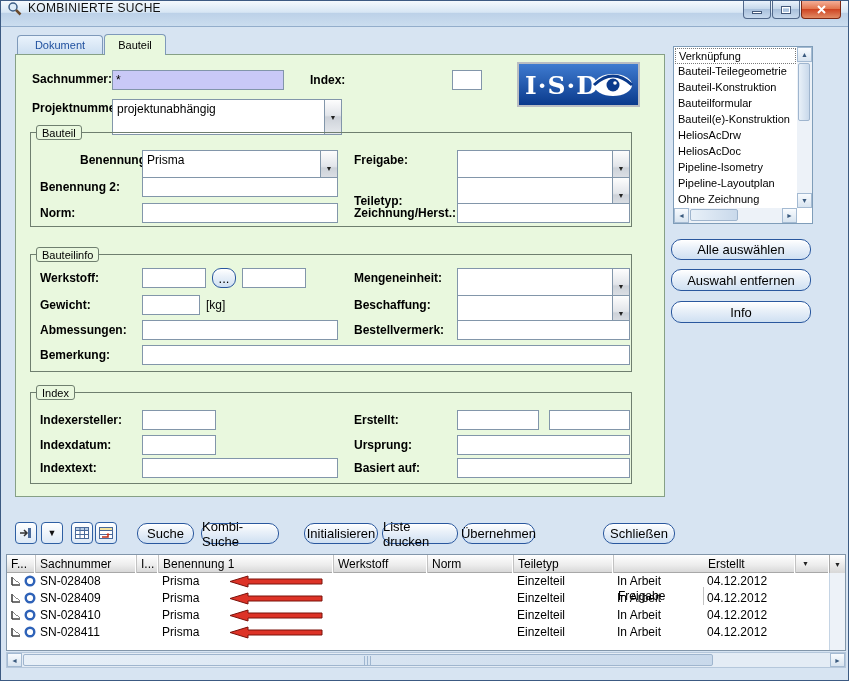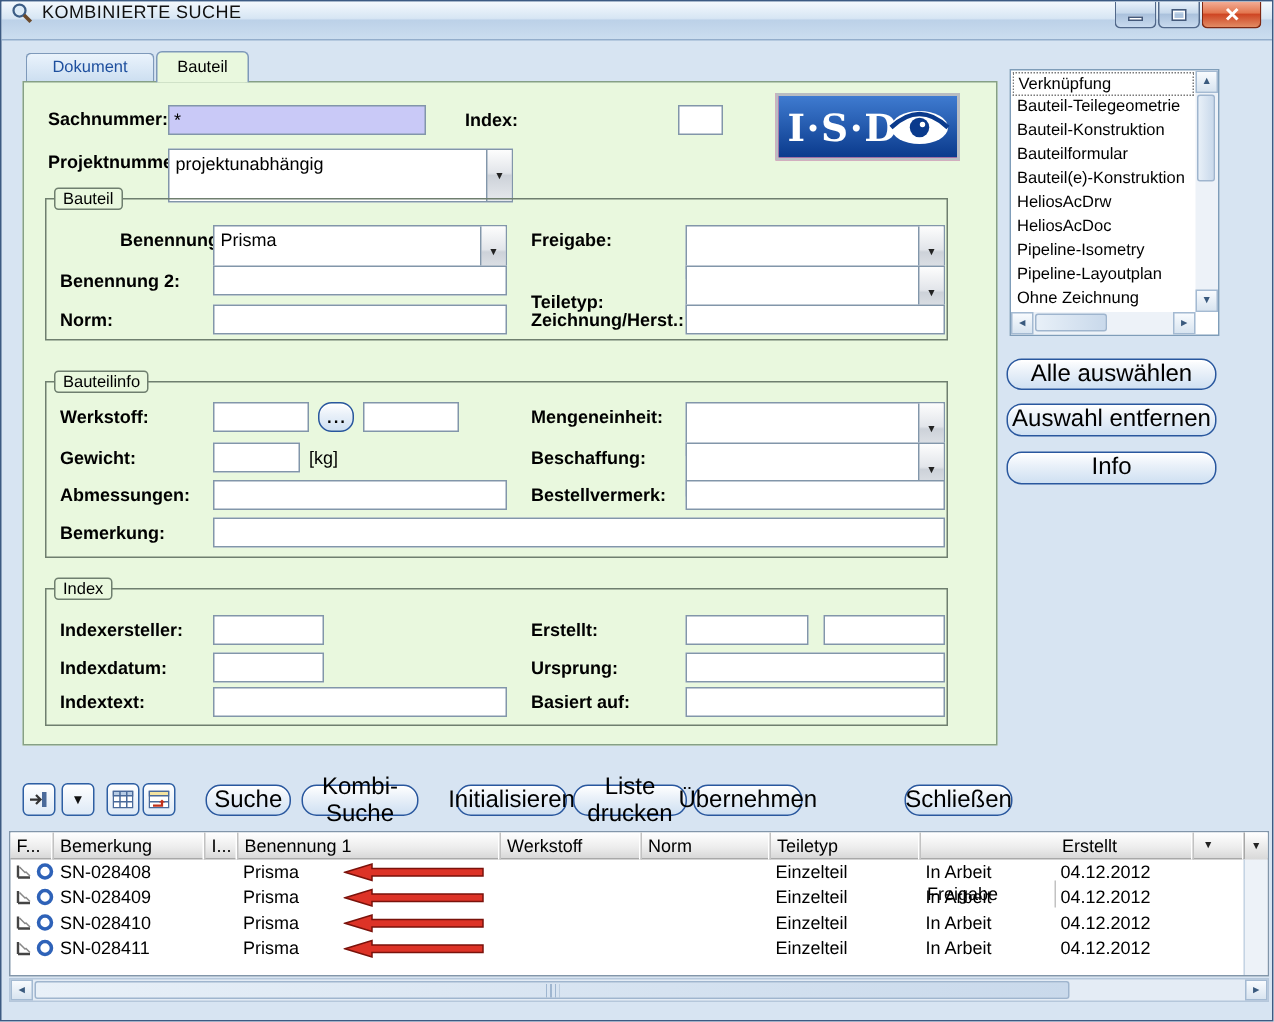--- a/index.html
+++ b/index.html
@@ -37,22 +37,22 @@
   .combo .ctxt { flex:1; padding:2px 0 0 4px; overflow:hidden; white-space:nowrap; }
   .combo .carw { width:17px; border-left:1px solid #8296AA;
     background:linear-gradient(#FDFDFD,#E2E5EA 45%,#CDD2D9 50%,#E6E9ED);
     display:flex; align-items:center; justify-content:center; font-size:7px; color:#222; }
   .grp { position:absolute; border:1px solid #6F7F6F; }
   .grplbl { position:absolute; font-size:11px; border:1px solid #6F7F6F; background:#E9F8DE;
     padding:0 5px; border-radius:3px; z-index:2; height:15px; line-height:14px; }
 
   
   .isdbtn { position:absolute; border:1px solid #29579E; border-radius:10px;
-    background:linear-gradient(#FFFFFF,#EAF1F9 40%,#CFE0F2); font-size:16px; color:#000;
-    display:flex; align-items:center; justify-content:center; box-shadow:inset 0 1px 0 #fff; cursor:default;text-align:center; }
+    background:linear-gradient(#FFFFFF,#EAF1F9 40%,#CFE0F2); font-size:13px; color:#000;
+    display:flex; align-items:center; justify-content:center; box-shadow:inset 0 1px 0 #fff; cursor:default; }
   .icobtn { position:absolute; width:22px; height:22px; border:1px solid #2E5FA3; border-radius:4px;
     background:linear-gradient(#FFFFFF,#DDE9F6); display:flex; align-items:center; justify-content:center; }
 
   
   .listbox { position:absolute; left:672px; top:45px; width:140px; height:178px;
     background:#fff; border:1px solid #7F9DB9; }
   .lnk-items { position:absolute; left:1px; top:1px; right:16px; bottom:16px; overflow:hidden; }
   .lnk-item { height:16px; line-height:15px; font-size:11px; padding-left:3px; white-space:nowrap; }
   .lnk-item.hdr { border:1px dotted #7A7A7A; }
   .sbv { position:absolute; right:0; top:0; width:15px; bottom:15px; background:#EDF2F8; }
@@ -303,21 +303,21 @@
   <div class="isdbtn" style="left:461px;top:522px;width:73px;height:21px;">
       <span>Übernehmen</span>
     </div>
   <div class="isdbtn" style="left:602px;top:522px;width:72px;height:21px;">
       <span>Schließen</span>
     </div>
 
   <div class="results">
     <div class="thead">
       <div class="th" style="left:0;width:29px;">F...</div>
-      <div class="th" style="left:29px;width:101px;">Bemerkung</div>
+      <div class="th" style="left:29px;width:101px;">Sachnummer</div>
       <div class="th" style="left:130px;width:22px;">I...</div>
       <div class="th" style="left:152px;width:175px;">Benennung 1</div>
       <div class="th" style="left:327px;width:94px;">Werkstoff</div>
       <div class="th" style="left:421px;width:86px;">Norm</div>
       <div class="th" style="left:507px;width:100px;">Teiletyp</div>
       <div class="th" style="left:607px;width:90px;margin-top:32px;">Freigabe</div>
       <div class="th" style="left:697px;width:92px;">Erstellt</div>
       <div class="th" style="left:789px;width:33px;border-right:none;"></div>
       <span style="position:absolute;left:795px;top:5px;font-size:7px;color:#222;">▼</span>
       <div class="corner-btn">

